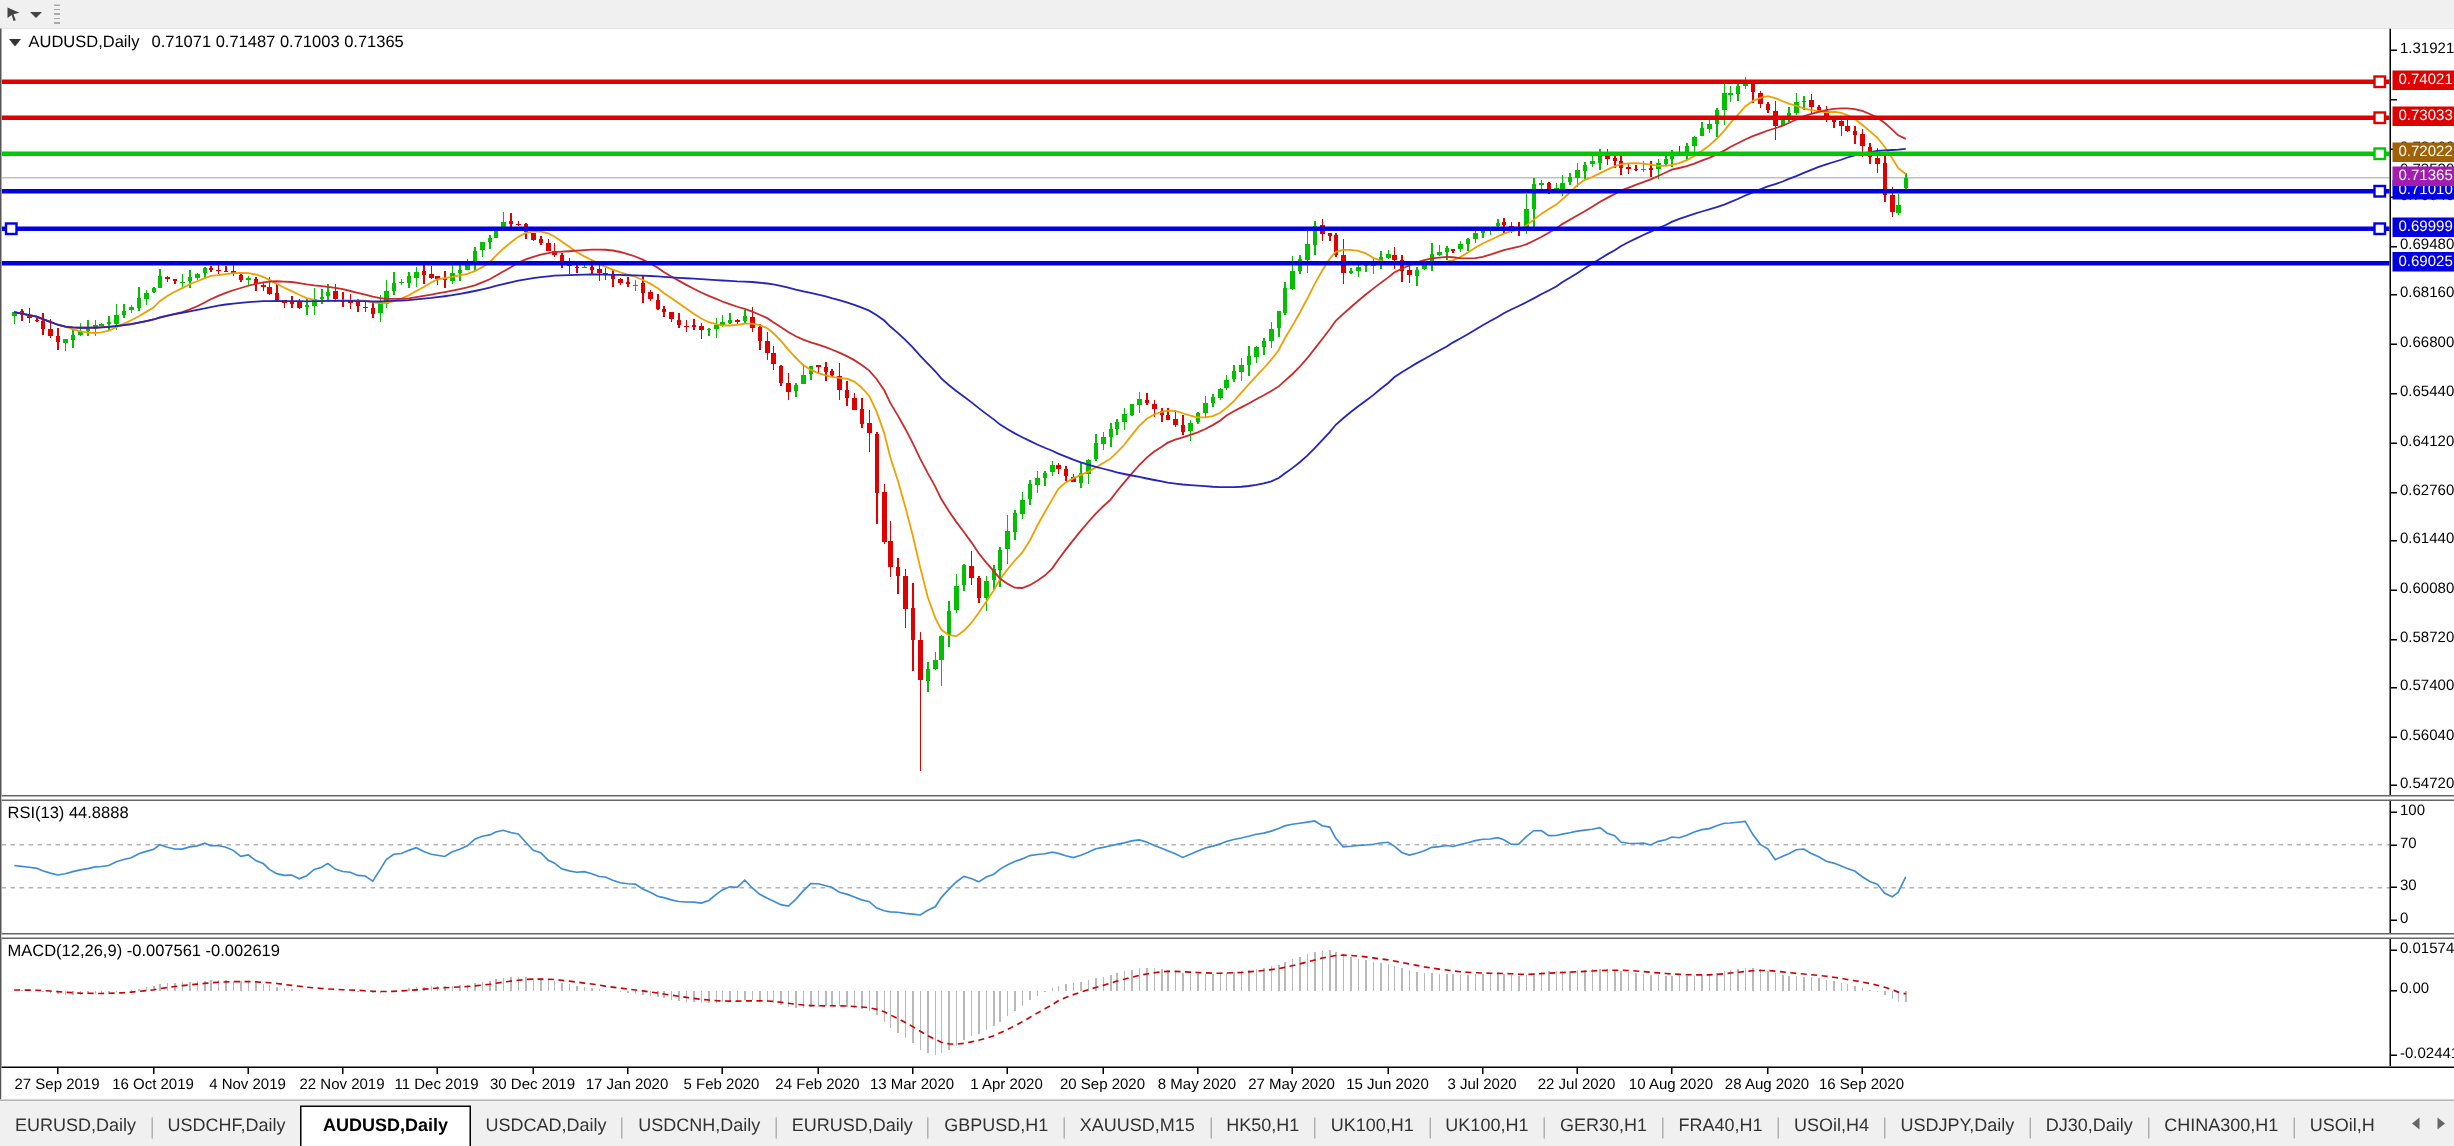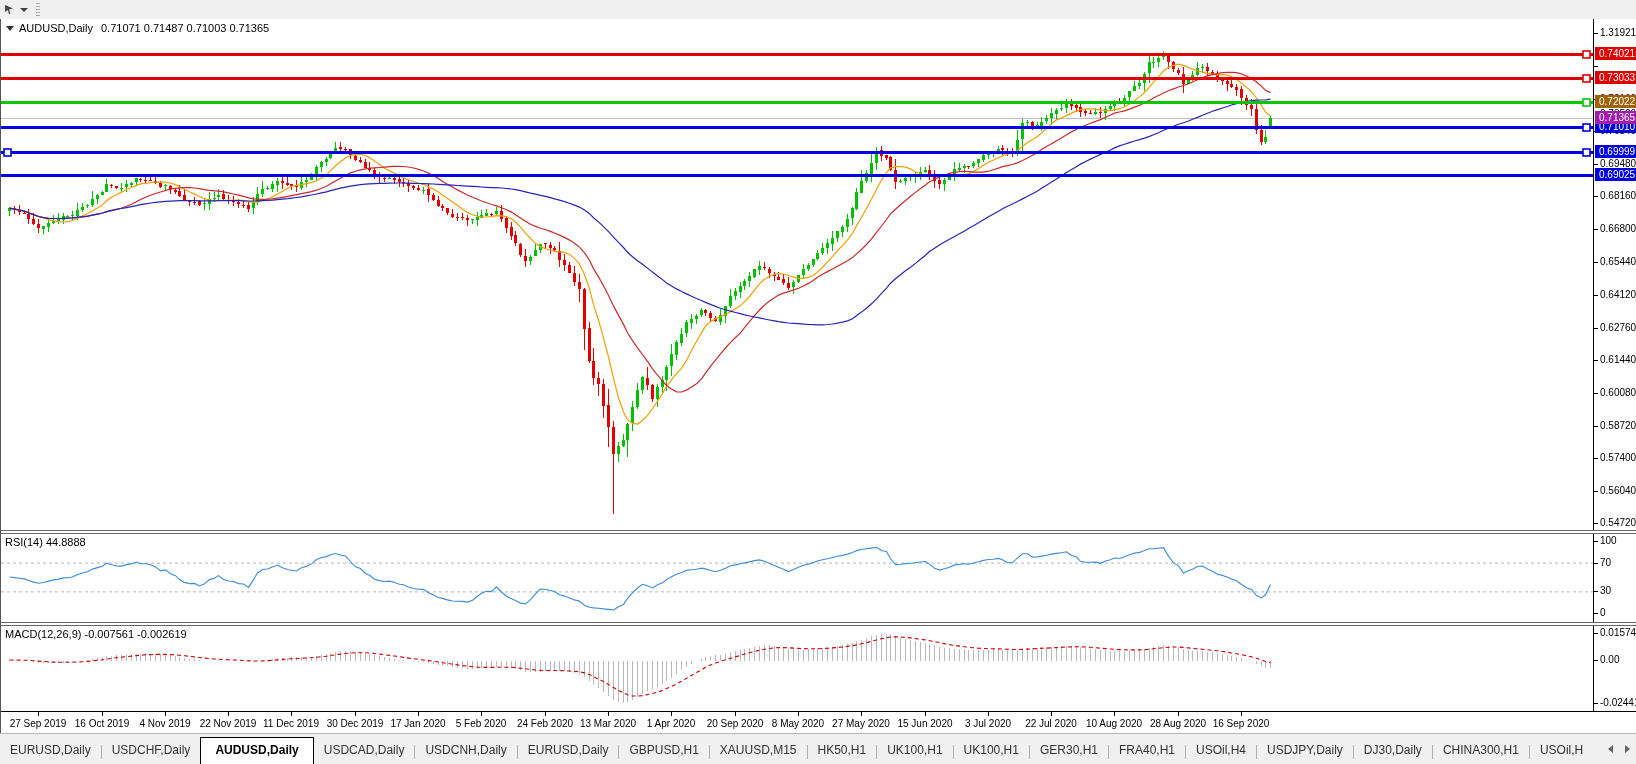--- a/index.html
+++ b/index.html
@@ -664,21 +664,21 @@
     <div class="pane-axis" id="rsiAxis">
         <div class="axis-tick" style="top: 7px;"></div>
         <div class="axis-lbl" style="top: 1px;">100</div>
         <div class="axis-tick" style="top: 29px;"></div>
         <div class="axis-lbl" style="top: 23px;">70</div>
         <div class="axis-tick" style="top: 57px;"></div>
         <div class="axis-lbl" style="top: 51px;">30</div>
         <div class="axis-tick" style="top: 79px;"></div>
         <div class="axis-lbl" style="top: 73px;">0</div>
       </div>
-    <div class="pane-label">RSI(14) 44.8888</div>
+    <div class="pane-label">RSI(13) 44.8888</div>
   </div>
 
   <div class="splitter" style="top:603px;"></div>
 
   <div class="pane" id="macdPane" style="top:607px;height:85px;">
     <svg id="macdSvg" width="1593" height="85">
         <g shape-rendering="crispEdges">
           <line x1="8.5" x2="8.5" y1="34.5" y2="34.0" stroke="#b9b9b9" stroke-width="1"></line>
           <line x1="13.5" x2="13.5" y1="34.5" y2="34.1" stroke="#b9b9b9" stroke-width="1"></line>
           <line x1="18.5" x2="18.5" y1="34.5" y2="34.3" stroke="#b9b9b9" stroke-width="1"></line>

